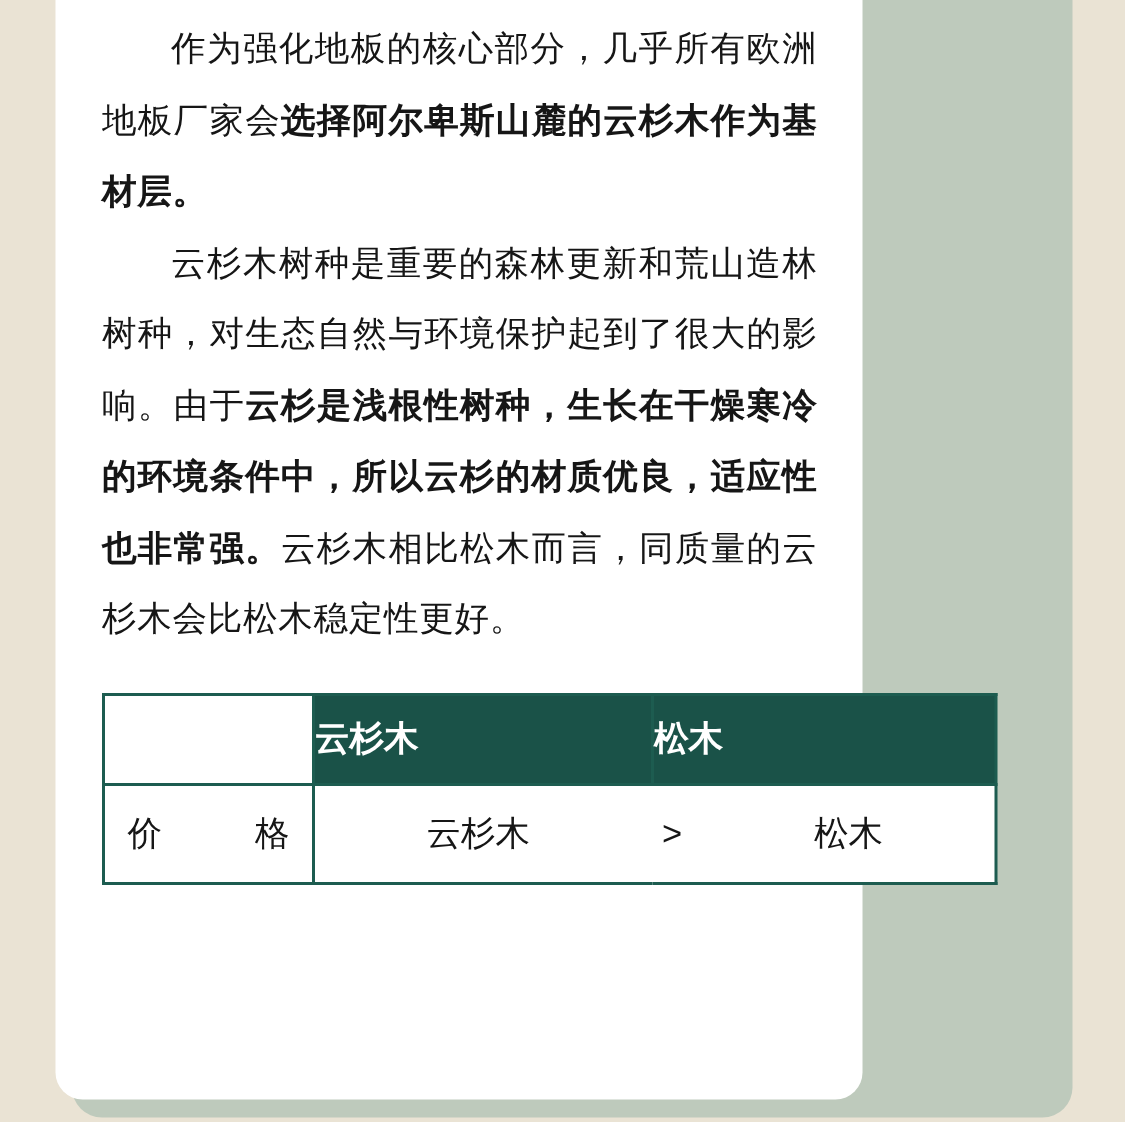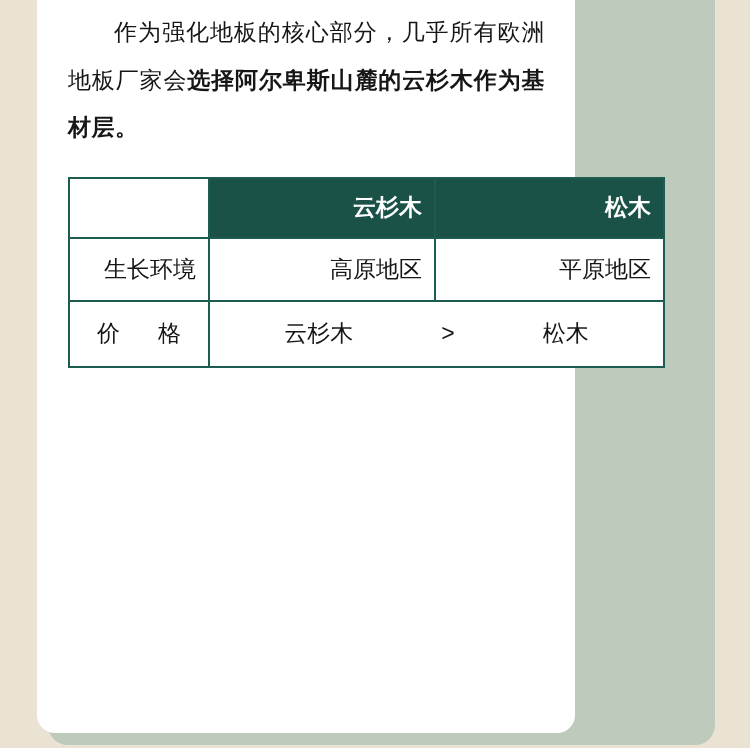--- a/index.html
+++ b/index.html
@@ -49,23 +49,23 @@
     border-collapse:collapse;
     table-layout:fixed;
     width:595px;
     margin:25px auto 0 auto;
     font-size:23px;
     font-weight:500;
     color:var(--text-color);
   }
   table.compare td,table.compare th{
     border:2px solid var(--border-green);
-    text-align:right;
+    text-align:left;
     vertical-align:middle;
-    padding:12px;
+    padding:0;
   }
   table.compare th{
     background:var(--table-green);
     color:#ffffff;
     font-weight:700;
     height:60px;
   }
   td.corner{background:var(--card-bg);height:60px;}
   tr.body-row td{height:63px;background:var(--card-bg);}
   tr.body-row:last-child td{height:66px;}
@@ -80,38 +80,34 @@
 </style>
 </head>
 <body>
 
 <div class="shadow-card"></div>
 
 <div class="card">
 
   <div class="article">
       <p><span>作为强化地板的核心部分，几乎所有欧洲地板厂家会</span><strong>选择阿尔卑斯山麓的云杉木作为基材层。</strong></p>
+      <p><span>云杉木树种是重要的森林更新和荒山造林树种，对生态自然与环境保护起到了很大的影响。由于</span><strong>云杉是浅根性树种，生长在干燥寒冷的环境条件中，所以云杉的材质优良，适应性也非常强。</strong><span>云杉木相比松木而言，同质量的云杉木会比松木稳定性更好。</span></p>
     </div>
 
   <table class="compare">
     <colgroup>
       <col style="width:140px">
       <col style="width:226px">
       <col style="width:229px">
     </colgroup>
     <tbody>
         <tr>
       <td class="corner"></td>
       <th>云杉木</th>
       <th>松木</th>
-    </tr>
-    <tr class="body-row">
-      <td>生长环境</td>
-      <td>高原地区</td>
-      <td>平原地区</td>
     </tr>
     <tr class="body-row">
       <td>
         <div class="spread">
           <span>价</span>
           <span>格</span>
         </div>
       </td>
       <td colspan="2">
         <div class="merged-flex">

